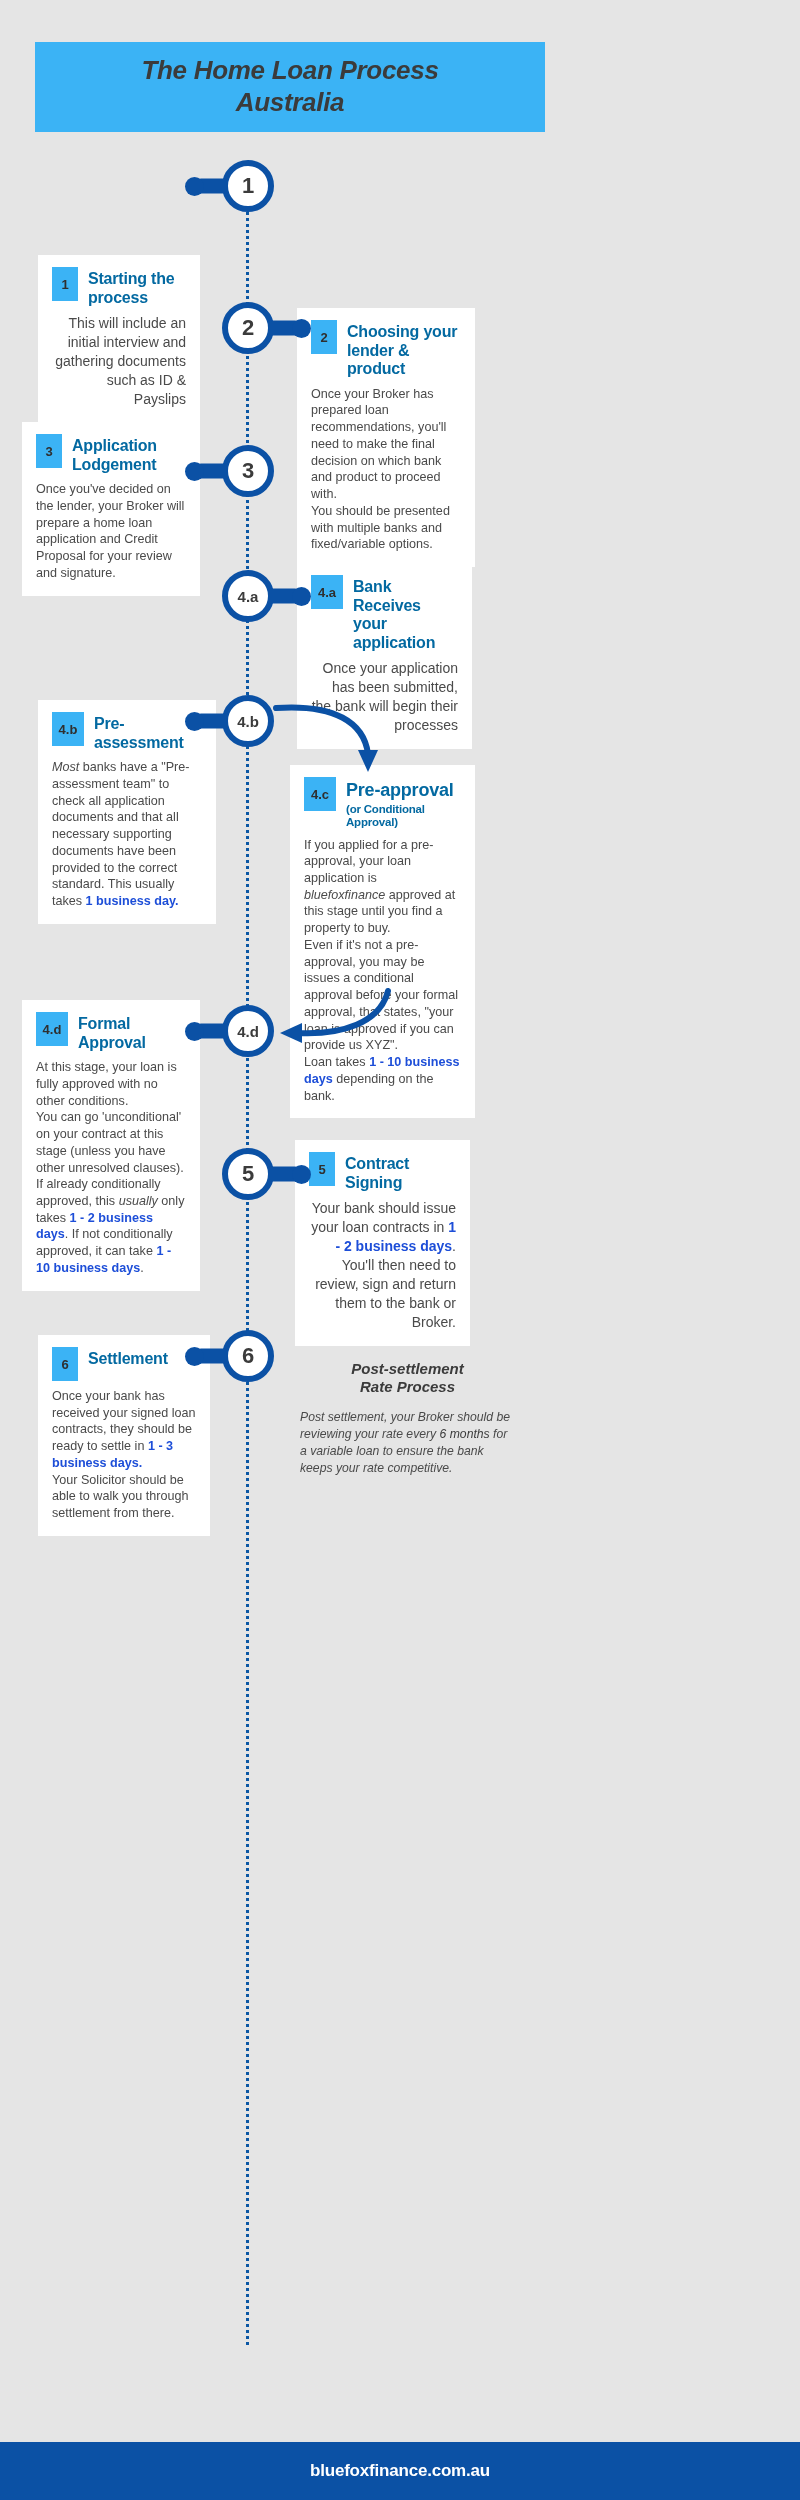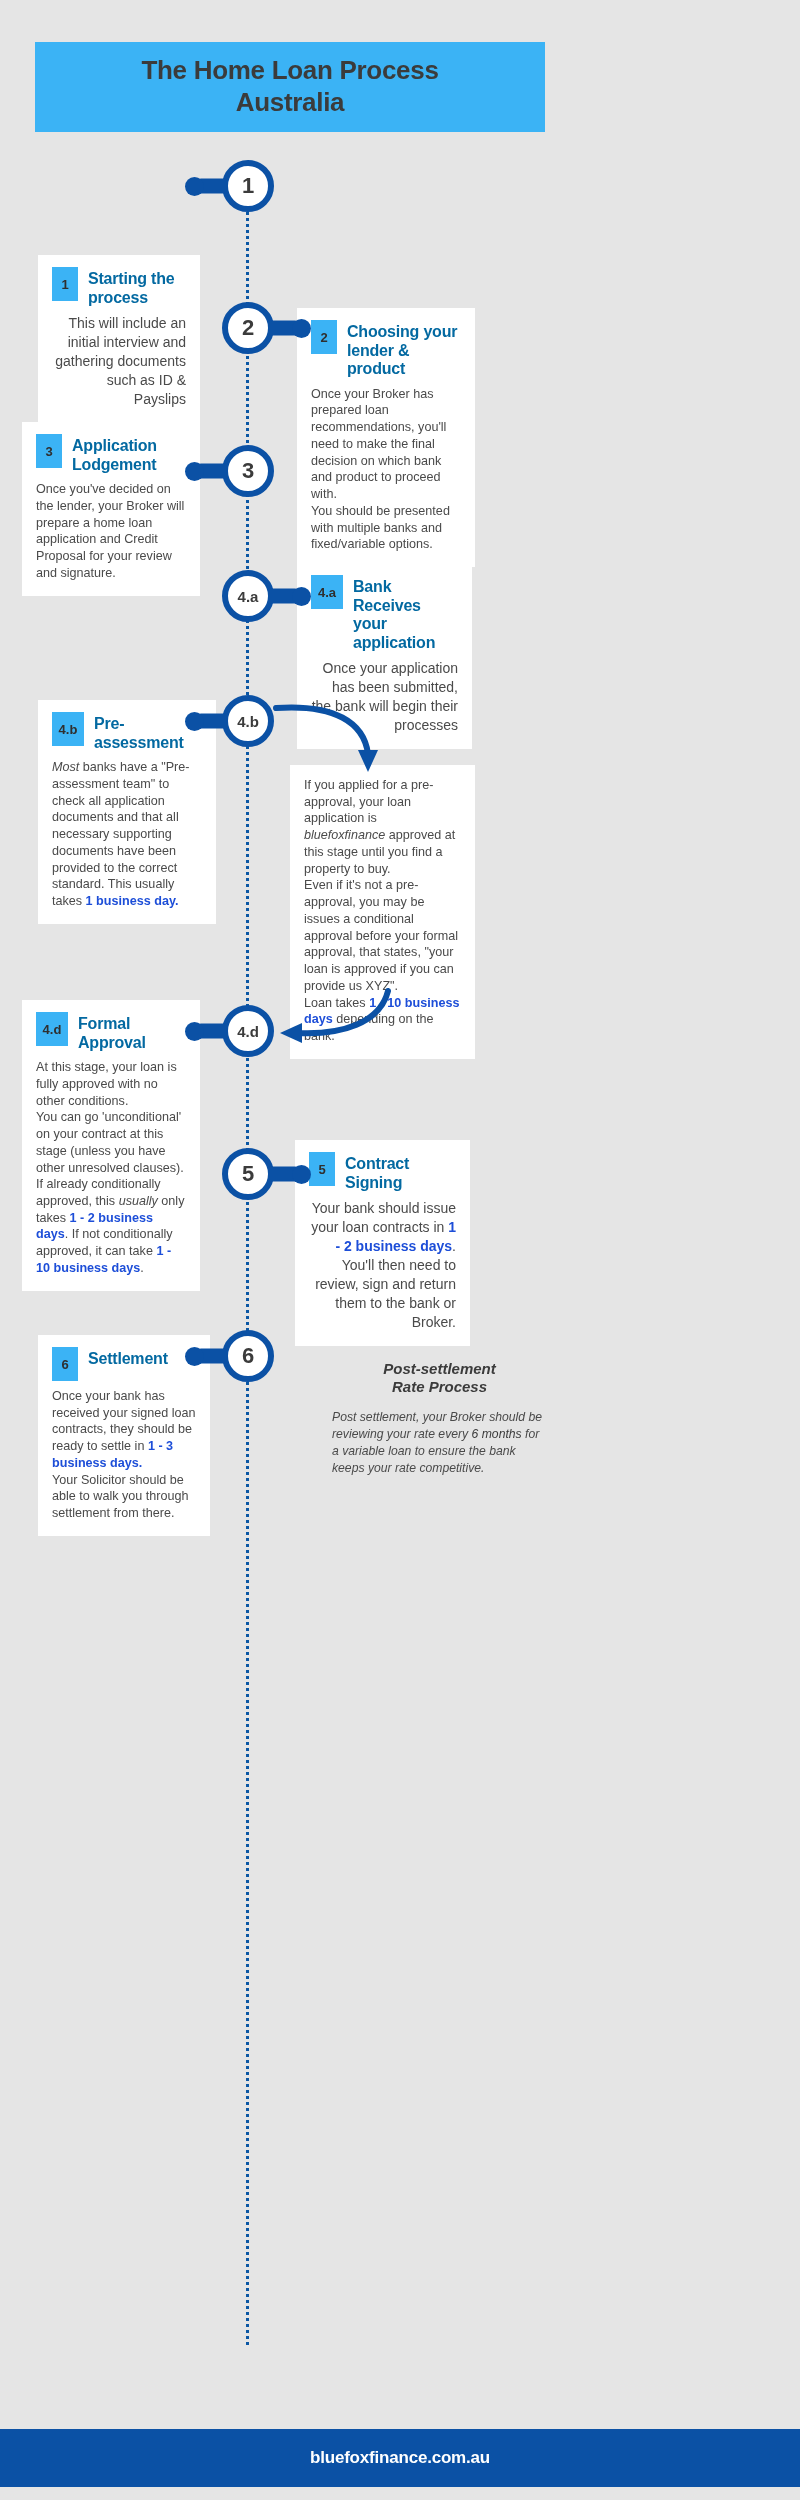--- a/index.html
+++ b/index.html
@@ -14,21 +14,21 @@
   #infographic{position:relative;width:800px;height:2500px;}
 
   
   .header-band{
     position:absolute;left:35px;top:42px;width:510px;height:90px;
     background:#3bb3f5;
     display:flex;flex-direction:column;align-items:center;justify-content:center;
   }
   .header-title-line{
     font-size:26px;font-weight:bold;color:#3b3b3b;
-    line-height:1.22;text-align:center;letter-spacing:-0.3px;
+    line-height:1.22;text-align:center;letter-spacing:-0.3px;font-style:italic;
   }
 
   
   .spine{
     position:absolute;left:246px;top:175px;width:3px;height:2170px;
     border-left:3px dotted #0b57a4;
   }
 
   
   .node{
@@ -85,21 +85,21 @@
   .note{position:absolute;z-index:3;width:215px;}
   .note-title{
     font-size:15px;font-weight:bold;font-style:italic;color:#3b3b3b;
     text-align:center;line-height:1.22;margin-bottom:12px;
   }
   .note-body{font-size:12.2px;font-style:italic;line-height:1.4;color:#4a4a4a;}
   .note-body b{font-weight:normal;font-style:italic;color:#3b3b3b;}
 
   
   .footer{
-    position:absolute;left:0;bottom:13px;width:800px;height:58px;
+    position:absolute;left:0;bottom:0;width:800px;height:58px;
     background:#0b51a5;display:flex;align-items:center;justify-content:center;
   }
   .footer-text{color:#ffffff;font-size:17px;font-weight:bold;letter-spacing:-0.2px;}
 </style>
 </head>
 <body>
 
 <div id="infographic">
 
   <div class="header-band">
@@ -176,20 +176,27 @@
     <span class="nub left"></span>
     <span>4.b</span>
   </div>
 
   <svg class="arrow" style="left:272px;top:700px;" width="110" height="80" viewBox="0 0 110 80">
     <path d="M4,8 C62,4 92,22 96,54" stroke="#0b51a5" stroke-width="6" fill="none" stroke-linecap="round"></path>
     <polygon points="96,72 86,50 106,50" fill="#0b51a5"></polygon>
   </svg>
 
   <div class="card" style="left:290px;top:765px;width:185px;">
+    <div class="card-head">
+      <div class="badge sq wide">4.c</div>
+      <div class="card-title big">
+        <span>Pre-approval</span>
+        <span class="sub">(or Conditional Approval)</span>
+      </div>
+    </div>
     <div class="card-body">
       <span>If you applied for a pre-approval, your loan application is </span><i>bluefoxfinance</i><span> approved at this stage until you find a property to buy.</span><br>
       <span>Even if it's not a pre-approval, you may be issues a conditional approval before your formal approval, that states, "your loan is approved if you can provide us XYZ".</span><br>
       <span>Loan takes </span><b>1 - 10 business days</b><span> depending on the bank.</span>
     </div>
   </div>
 
   <svg class="arrow" style="left:272px;top:985px;" width="120" height="62" viewBox="0 0 120 62">
     <path d="M116,6 C108,38 70,50 26,48" stroke="#0b51a5" stroke-width="6" fill="none" stroke-linecap="round"></path>
     <polygon points="8,48 30,38 30,58" fill="#0b51a5"></polygon>
@@ -233,21 +240,21 @@
     <div class="card-body">
       <span>Once your bank has received your signed loan contracts, they should be ready to settle in </span><b>1 - 3 business days.</b><br>
       <span>Your Solicitor should be able to walk you through settlement from there.</span>
     </div>
   </div>
   <div class="node" style="left:222px;top:1330px;">
     <span class="nub left"></span>
     <span>6</span>
   </div>
 
-  <div class="note" style="left:300px;top:1360px;margin-left:32px;">
+  <div class="note" style="left:300px;top:1360px;">
     <div class="note-title">
       <span>Post-settlement</span><br>
       <span>Rate Process</span>
     </div>
     <div class="note-body">
       <span>Post settlement, your Broker should be reviewing your rate every </span><b>6 months</b><span> for a variable loan to ensure the bank keeps your rate competitive.</span>
     </div>
   </div>
 
   <div class="footer">

